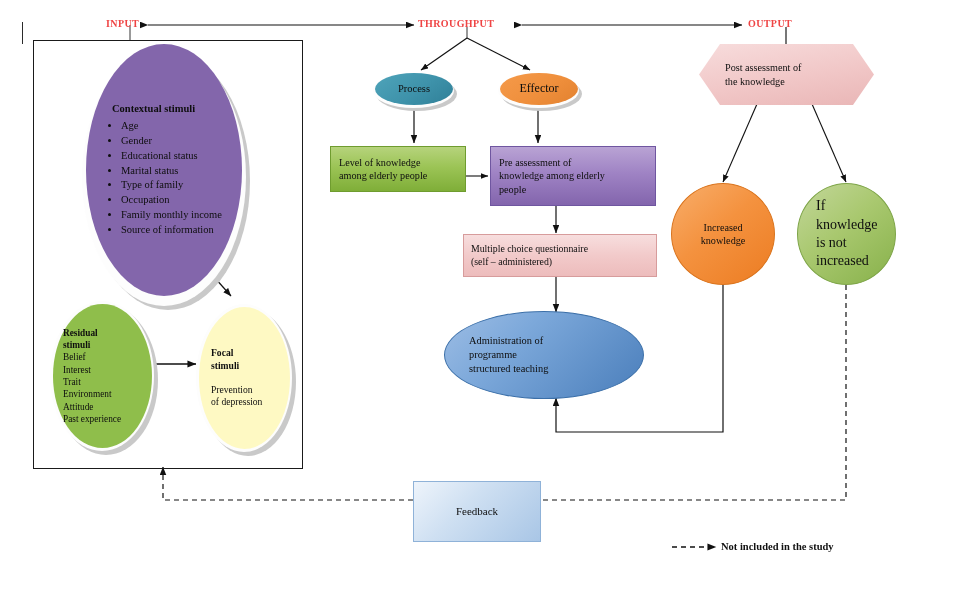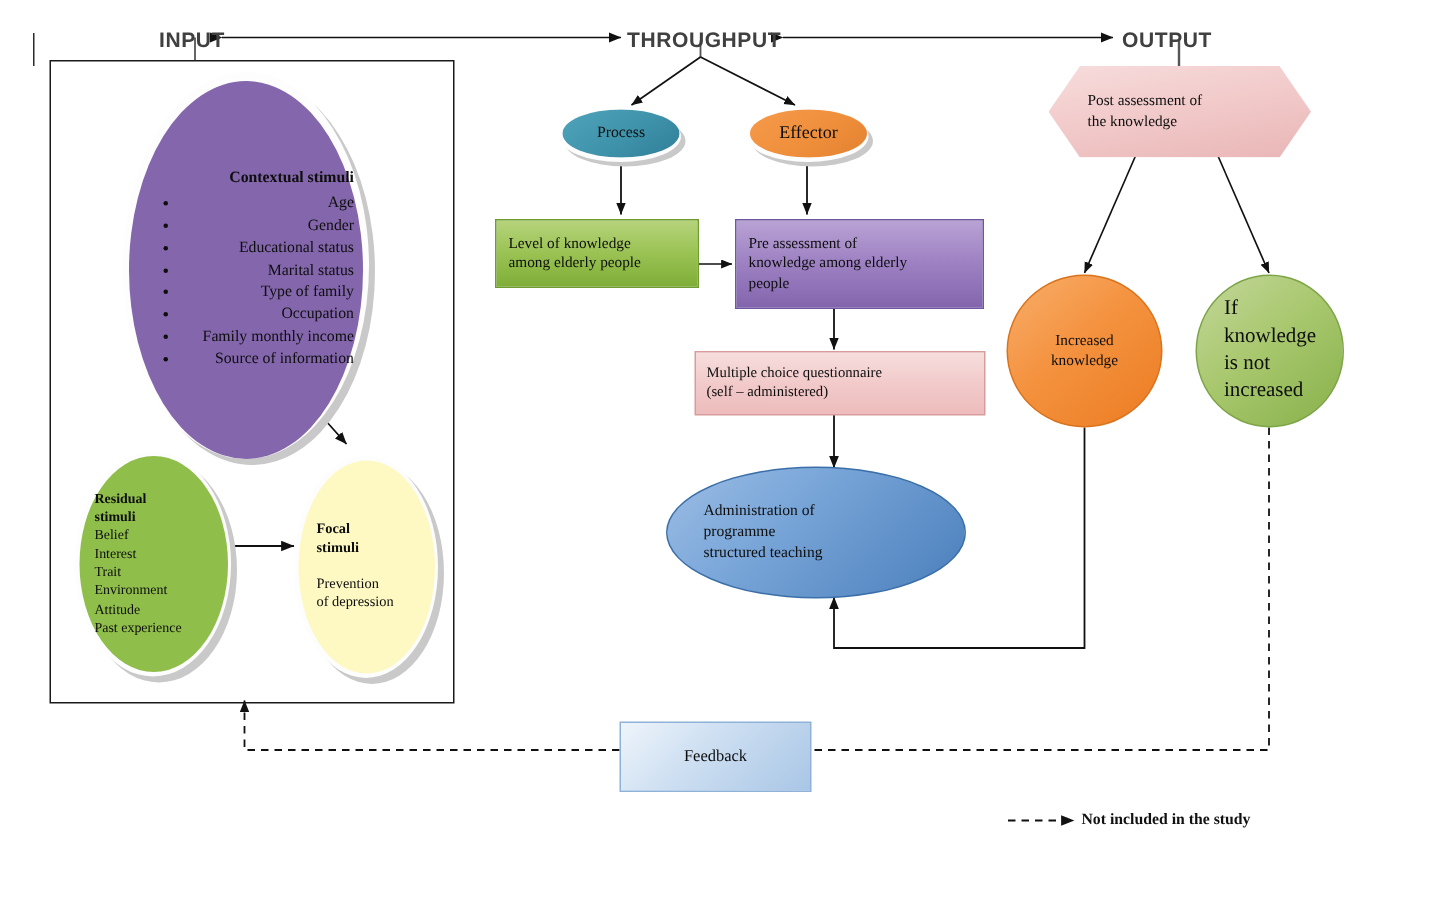--- a/index.html
+++ b/index.html
@@ -13,23 +13,23 @@
     position:relative;
   }
   #stage{position:absolute;left:0;top:0;width:956px;height:616px;}
 
   
   #wires{position:absolute;left:0;top:0;width:956px;height:616px;z-index:1;pointer-events:none;}
 
   
   .colhead{
     position:absolute;z-index:4;
-    font-family:Liberation Sans, sans-serif;
-    font-weight:bold;font-size:14px;letter-spacing:.4px;
-    color:#404040;white-space:nowrap;
+    font-family:Liberation Serif, serif;
+    font-weight:bold;font-size:10px;letter-spacing:.4px;
+    color:#ef4444;white-space:nowrap;
   }
 
   
   .frame{
     position:absolute;z-index:2;
     border:1.4px solid #1a1a1a;background:transparent;
   }
   .tickmark{position:absolute;z-index:4;width:1.4px;background:#2b2b2b;}
 
   
@@ -188,21 +188,21 @@
   <div class="colhead" style="left:106px;top:18px;">INPUT</div>
   <div class="colhead" style="left:418px;top:18px;">THROUGHPUT</div>
   <div class="colhead" style="left:748px;top:18px;">OUTPUT</div>
 
   <div class="tickmark" style="left:22px;top:22px;height:22px;"></div>
 
   <div class="frame" style="left:33px;top:40px;width:268px;height:427px;"></div>
 
   <div class="ell-shadow" style="left:86px;top:52px;width:164px;height:258px;"></div>
   <div class="ell-white" style="left:82px;top:48px;width:164px;height:258px;"></div>
-  <div class="ellipse contextual" style="left:86px;top:54px;width:156px;height:252px;text-align:right;">
+  <div class="ellipse contextual" style="left:86px;top:44px;width:156px;height:252px;">
     <div class="txt" style="font-size:10.5px;padding:0 6px 0 18px;width:100%;">
       <div class="t-head" style="font-size:10.5px;margin-left:8px;">Contextual stimuli</div>
       <ul class="bullets">
         <li>Age</li>
         <li>Gender</li>
         <li>Educational status</li>
         <li>Marital status</li>
         <li>Type of family</li>
         <li>Occupation</li>
         <li>Family monthly income</li>
@@ -297,20 +297,20 @@
 
   <div class="ellipse notincreased" style="left:797px;top:183px;width:99px;height:102px;">
     <div class="txt" style="font-size:14px;padding-left:18px;width:100%;">
       <div>If</div>
       <div>knowledge</div>
       <div>is not</div>
       <div>increased</div>
     </div>
   </div>
 
-  <div class="rect rect-feedback" style="left:413px;top:481px;width:128px;height:47px;">
+  <div class="rect rect-feedback" style="left:413px;top:481px;width:128px;height:61px;">
     <span class="txt" style="font-size:11px;">Feedback</span>
   </div>
 
   <div class="legend" style="left:721px;top:541px;">Not included in the study</div>
 
 
 </div>
 
 </body></html>

